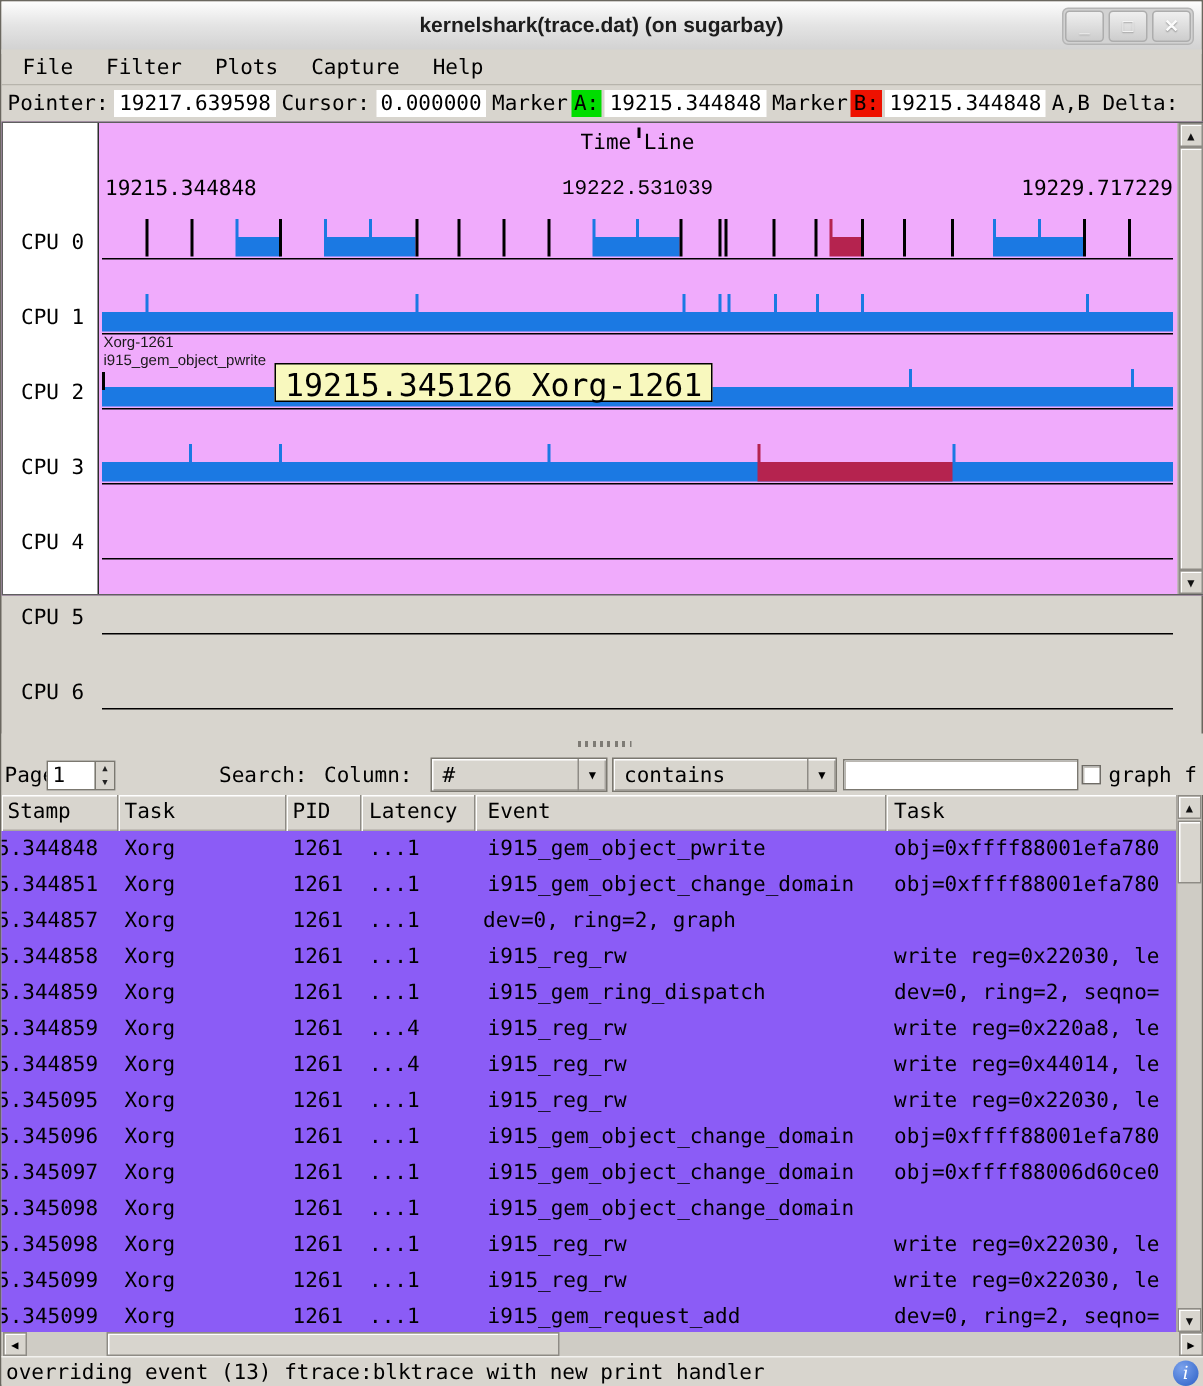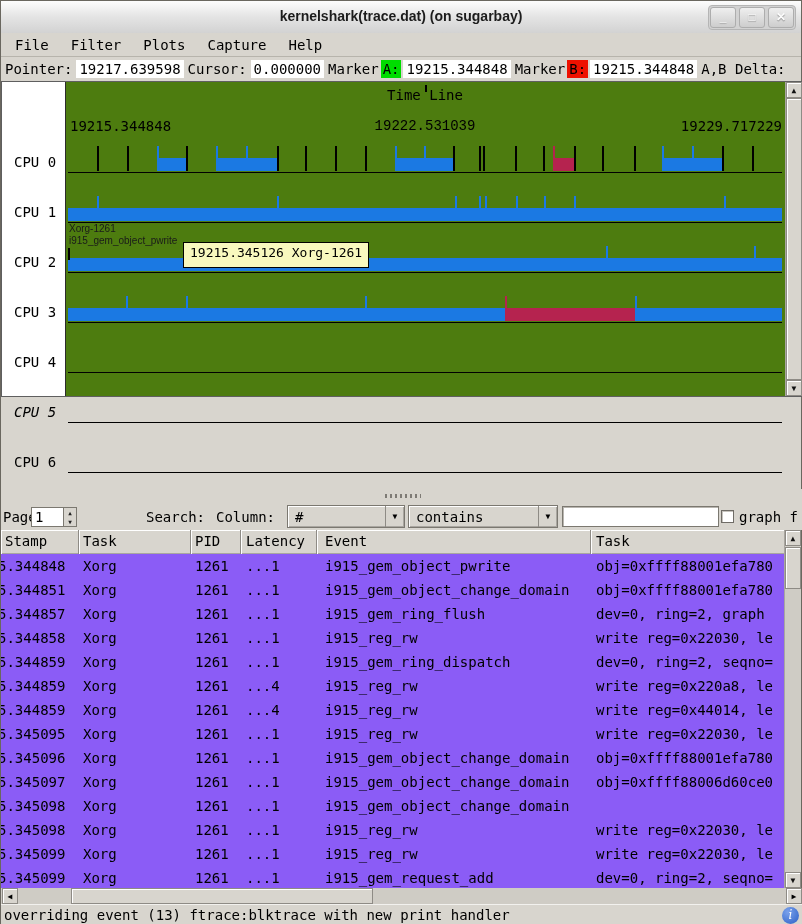--- a/index.html
+++ b/index.html
@@ -29,21 +29,21 @@
   .infobar { position:absolute; left:0; top:56px; width:800px; height:24px; background:#d8d5ce;
     display:flex; align-items:center; padding-left:2px; white-space:nowrap; overflow:hidden; font-size:14px; }
   .infobar .lbl { margin:16px 2px; }
   .infobar .field { background:#fff; padding:1px 3px; margin:0 2px; }
   .chip { padding:1px 2px; }
   .chip.a { background:var(--ga); }
   .chip.b { background:var(--gb); }
 
   
   .graph { position:absolute; left:0; top:80px; width:802px; height:316px;
-    background:#4d7c0f; border:1px solid #5f5f5f; }
+    background:#f0abfc; border:1px solid #5f5f5f; }
   .timeline-title { position:absolute; left:66px; width:714px; top:5px; text-align:center; }
   .toptick { position:absolute; left:423px; top:3px; width:2px; height:7px; background:#000; }
   .labelcol { position:absolute; left:0; top:0; width:64px; height:100%;
     background:#fff; border-right:1px solid #2c2c2c; }
   .cpu-label { position:absolute; left:12px; height:18px; }
   .axis { position:absolute; left:66px; top:36px; width:714px; height:17px; }
   .axis .al { position:absolute; left:2px; }
   .axis .ac { position:absolute; left:50%; transform:translateX(-50%);font-family:Liberation Mono, monospace; }
   .axis .ar { position:absolute; right:0; }
   .plot { position:absolute; left:66px; top:0; width:714px; height:404px; }
@@ -53,21 +53,21 @@
   .bar.red  { background:var(--red); z-index:2; }
   .tick { position:absolute; width:2px; }
   .tick.black { bottom:1px; height:25px; background:#000; }
   .tick.blue  { bottom:14px; height:12px; background:var(--blue); }
   .tick.red   { bottom:14px; height:12px; background:var(--red); }
   .anno1,.anno2 { position:absolute; left:67px; font-family:"Liberation Sans",sans-serif;
     font-size:10px; color:#1a1a1a; z-index:5; }
   .anno1 { top:141px; } .anno2 { top:153px; }
   .marker-tick { position:absolute; left:66px; top:166px; width:2px; height:12px; background:#000; z-index:4; }
   .tooltip { position:absolute; left:181px; top:160px; height:26px; background:var(--tip);
-    border:1px solid #000; font-size:13px; padding:2px 6px; white-space:nowrap; z-index:10; }
+    border:1px solid #000; font-size:21px; padding:2px 6px; white-space:nowrap; z-index:10; }
 
   
   .vscroll { position:absolute; width:17px; background:#d8d5ce; border-left:1px solid #a9a6a0; }
   .vscroll.g { right:0; top:0; height:100%; }
   .sb-btn { position:absolute; left:0; width:16px; height:16px; background:#d8d5ce;
     border:1px solid #8e8b85; box-shadow:inset 1px 1px 0 #fff;
     text-align:center; font-size:8px; line-height:15px; color:#111; }
   .sb-btn.up { top:0; } .sb-btn.down { bottom:0; }
   .sb-thumb { position:absolute; left:0; width:16px; background:#d8d5ce;
     border:1px solid #8e8b85; box-shadow:inset 1px 1px 0 #fff; }
@@ -168,21 +168,21 @@
 
   <div class="graph">
     <div class="timeline-title">Time Line</div>
     <div class="toptick"></div>
     <div class="labelcol">
         <div class="cpu-label" style="top: 72px;">CPU 0</div>
         <div class="cpu-label" style="top: 122px;">CPU 1</div>
         <div class="cpu-label" style="top: 172px;">CPU 2</div>
         <div class="cpu-label" style="top: 222px;">CPU 3</div>
         <div class="cpu-label" style="top: 272px;">CPU 4</div>
-        <div class="cpu-label" style="top: 322px; font-style: italic;">CPU 5</div>
+        <div class="cpu-label" style="top: 322px;">CPU 5</div>
         <div class="cpu-label" style="top: 372px;">CPU 6</div>
       </div>
     <div class="axis">
       <span class="al">19215.344848</span>
       <span class="ac">19222.531039</span>
       <span class="ar">19229.717229</span>
     </div>
     <div class="plot">
         <div class="cpu-row" style="top: 64px;">
           <div class="bar blue" style="left: 89px; width: 30px;"></div>
@@ -310,21 +310,20 @@
         <div class="td c2">1261</div>
         <div class="td c3">...1</div>
         <div class="td c4">i915_gem_object_change_domain</div>
         <div class="td c5">obj=0xffff88001efa780</div>
       </div>
       <div class="tr">
         <div class="td c0">5.344857</div>
         <div class="td c1">Xorg</div>
         <div class="td c2">1261</div>
         <div class="td c3">...1</div>
-        <div class="td c4">i915_gem_ring_flush</div>
         <div class="td c5">dev=0, ring=2, graph</div>
       </div>
       <div class="tr">
         <div class="td c0">5.344858</div>
         <div class="td c1">Xorg</div>
         <div class="td c2">1261</div>
         <div class="td c3">...1</div>
         <div class="td c4">i915_reg_rw</div>
         <div class="td c5">write reg=0x22030, le</div>
       </div>

